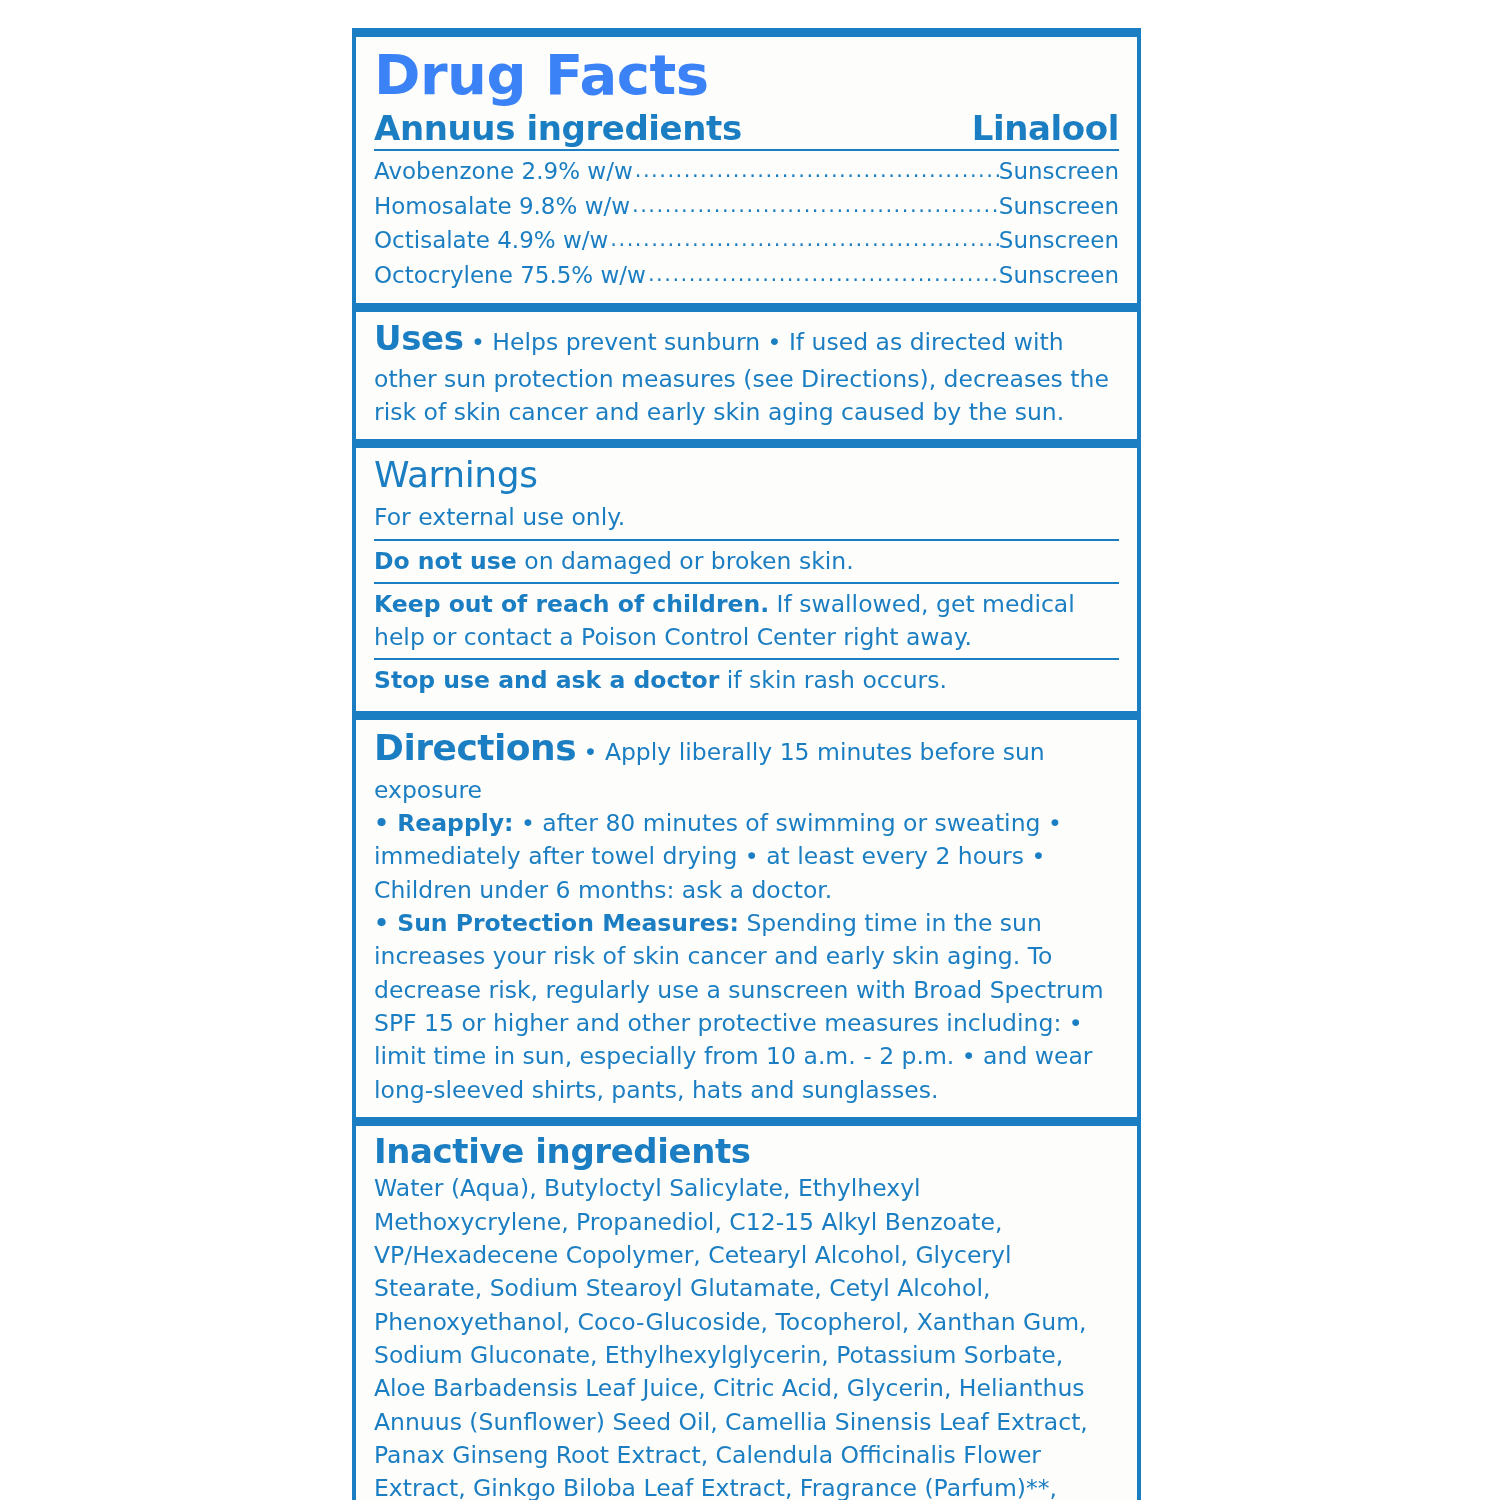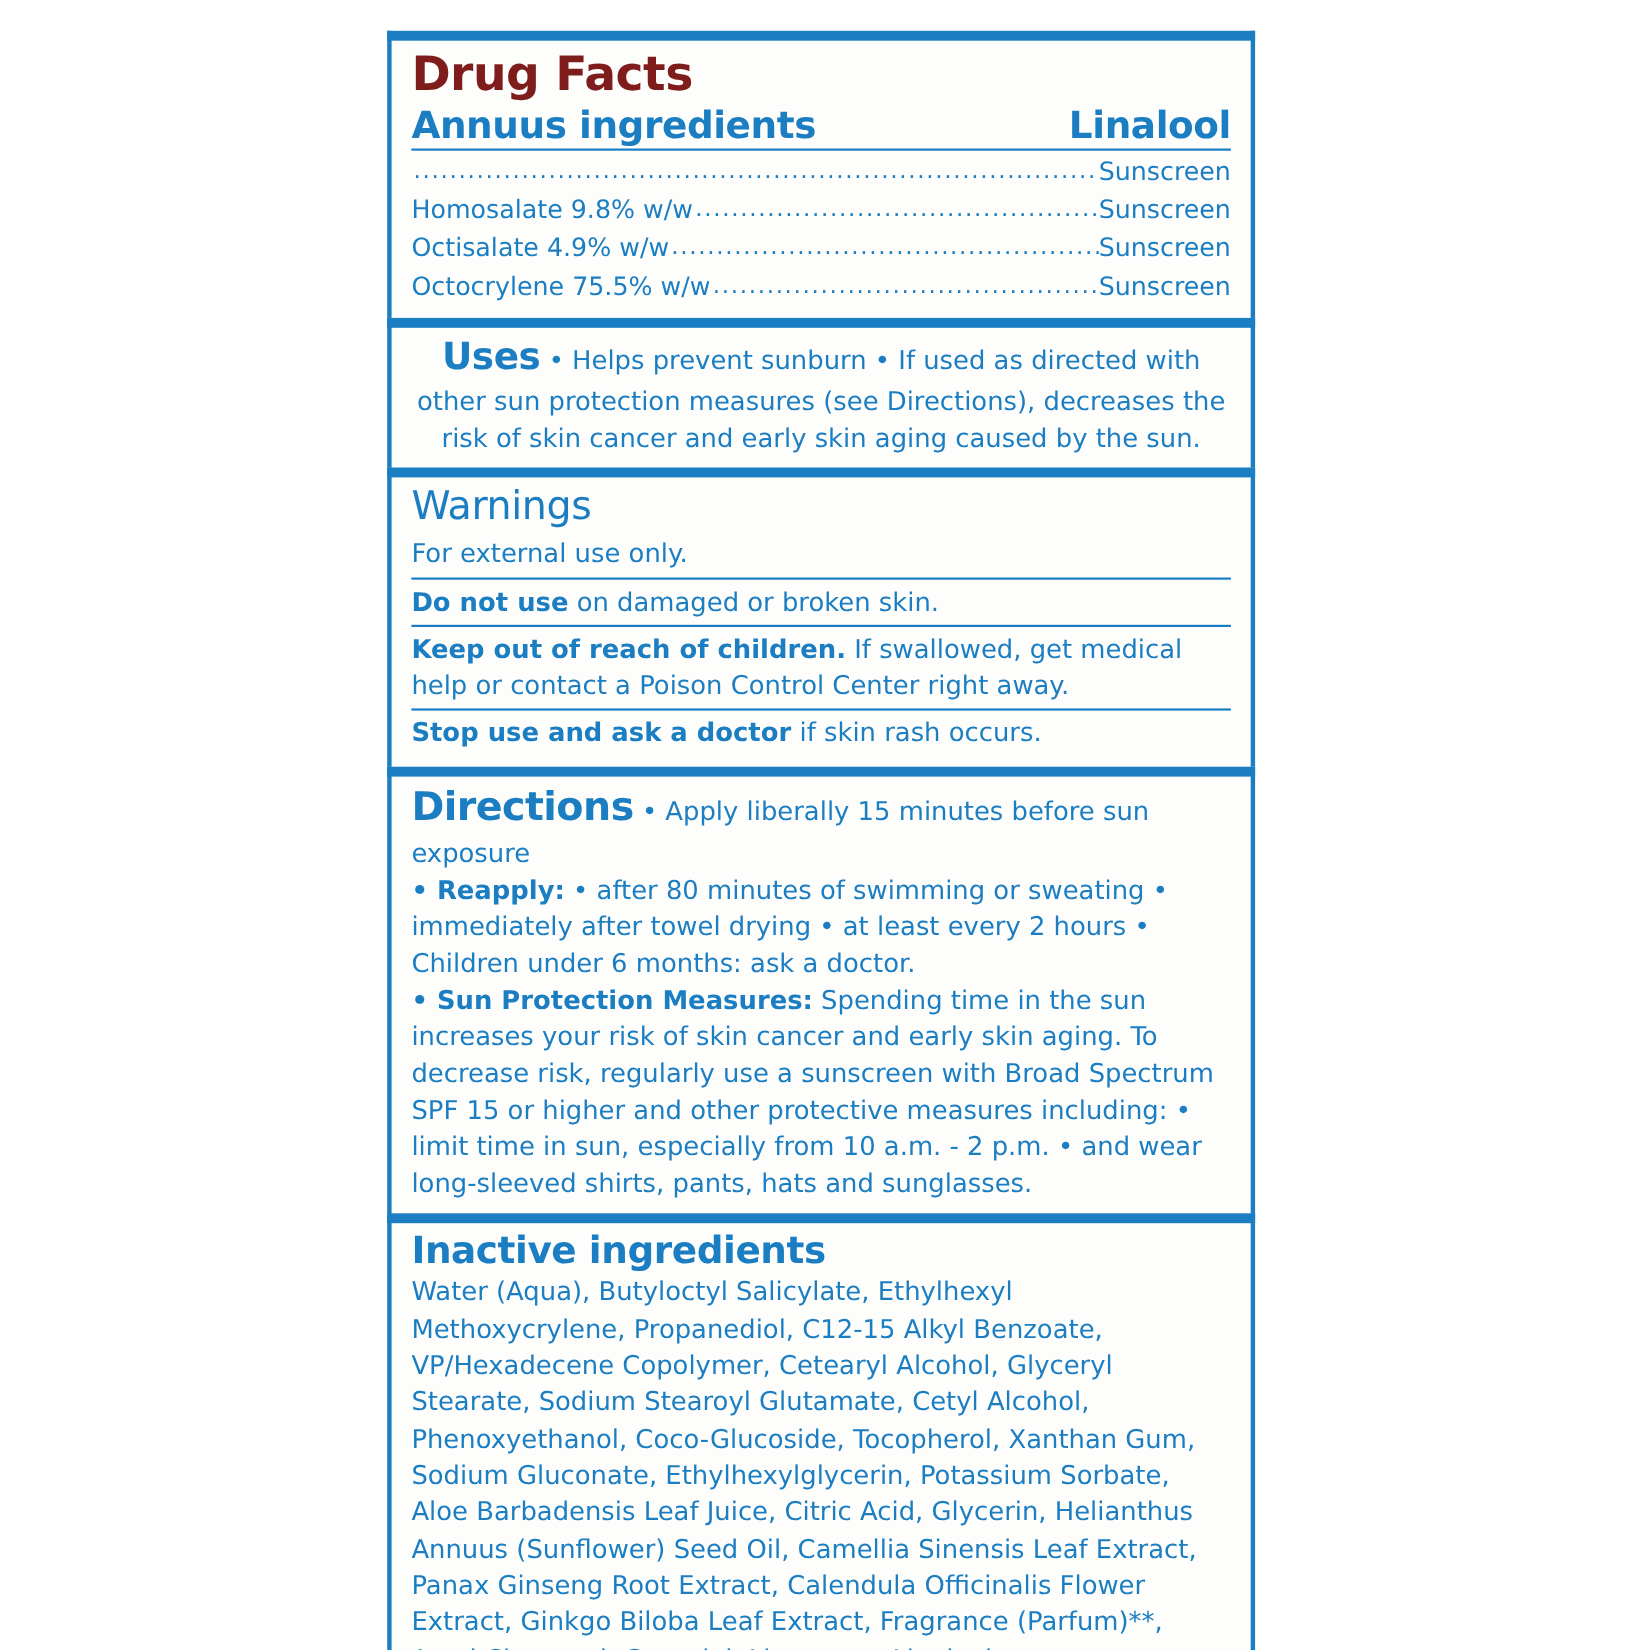--- a/index.html
+++ b/index.html
@@ -28,24 +28,24 @@
     border: 4px solid #1b7ec2;
     border-bottom-width: 0;
     box-sizing: border-box;
     padding: 2px 18px 10px 18px;
   }
   .block.thick-top { border-top-width: 9px; }
 
   .title {
     font-family: "DejaVu Sans", sans-serif;
     font-weight: bold;
-    font-size: 43px;
+    font-size: 56px;
     line-height: 1.08;
     letter-spacing: -0.5px;
-    color: #7f1d1d;
+    color: #3b82f6;
     margin: 6px 0 2px 0;
   }
 
   .section-head {
     font-weight: bold;
     font-size: 34px;
     line-height: 1.12;
     letter-spacing: -0.4px;
     margin: 4px 0 2px 0;
   }
@@ -91,21 +91,20 @@
     letter-spacing: -0.4px;
   }
   .inline-head-sm {
     font-weight: bold;
     font-size: 23.5px;
   }
 
   .uses-body {
     font-size: 23.5px;
     line-height: 1.42;
-    text-align: center;
   }
 
   .warn-item {
     border-top: 2px solid #1b7ec2;
     padding: 4px 0 5px 0;
     font-size: 23.5px;
     line-height: 1.38;
   }
   .warn-item.first { border-top: none; padding-top: 2px; }
 
@@ -128,20 +127,21 @@
 <div id="panel">
 
   <div class="block thick-top">
     <div class="title">Drug Facts</div>
     <div class="row-head">
       <span class="section-head">Annuus ingredients</span>
       <span class="section-head">Linalool</span>
     </div>
 
     <div class="ing-line">
+      <span class="ing-name">Avobenzone 2.9% w/w</span>
       <span class="dots">......................................................................................................</span>
       <span class="ing-purpose">Sunscreen</span>
     </div>
     <div class="ing-line">
       <span class="ing-name">Homosalate 9.8% w/w</span>
       <span class="dots">......................................................................................................</span>
       <span class="ing-purpose">Sunscreen</span>
     </div>
     <div class="ing-line">
       <span class="ing-name">Octisalate 4.9% w/w</span>

